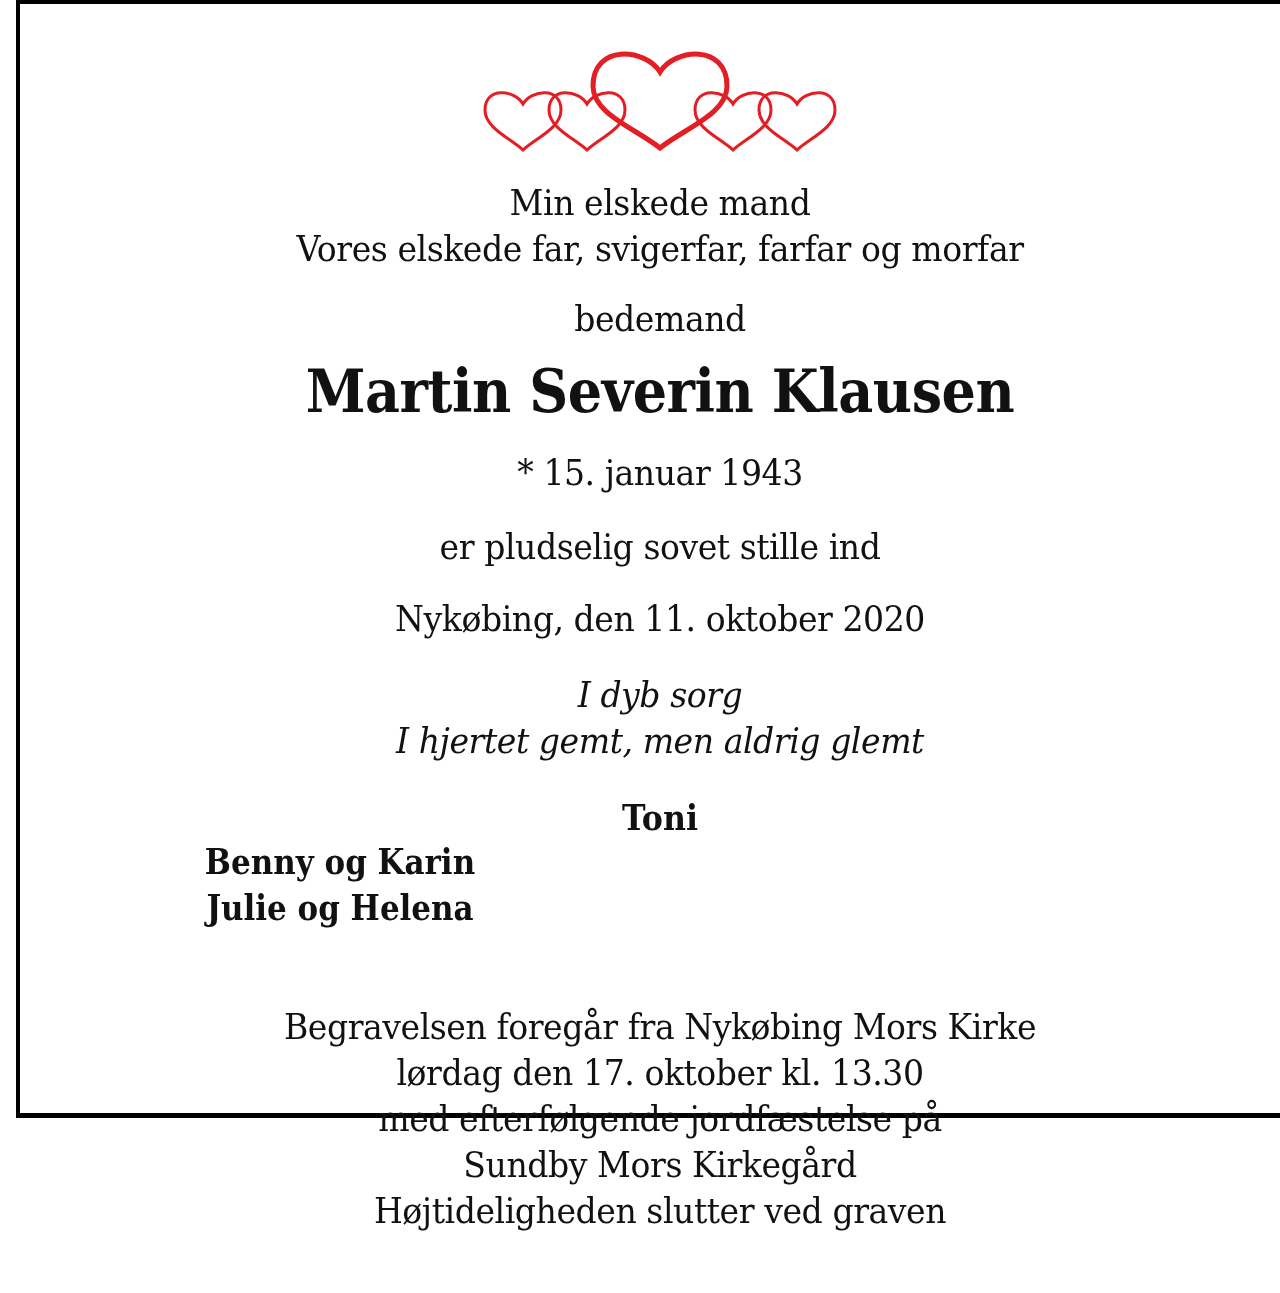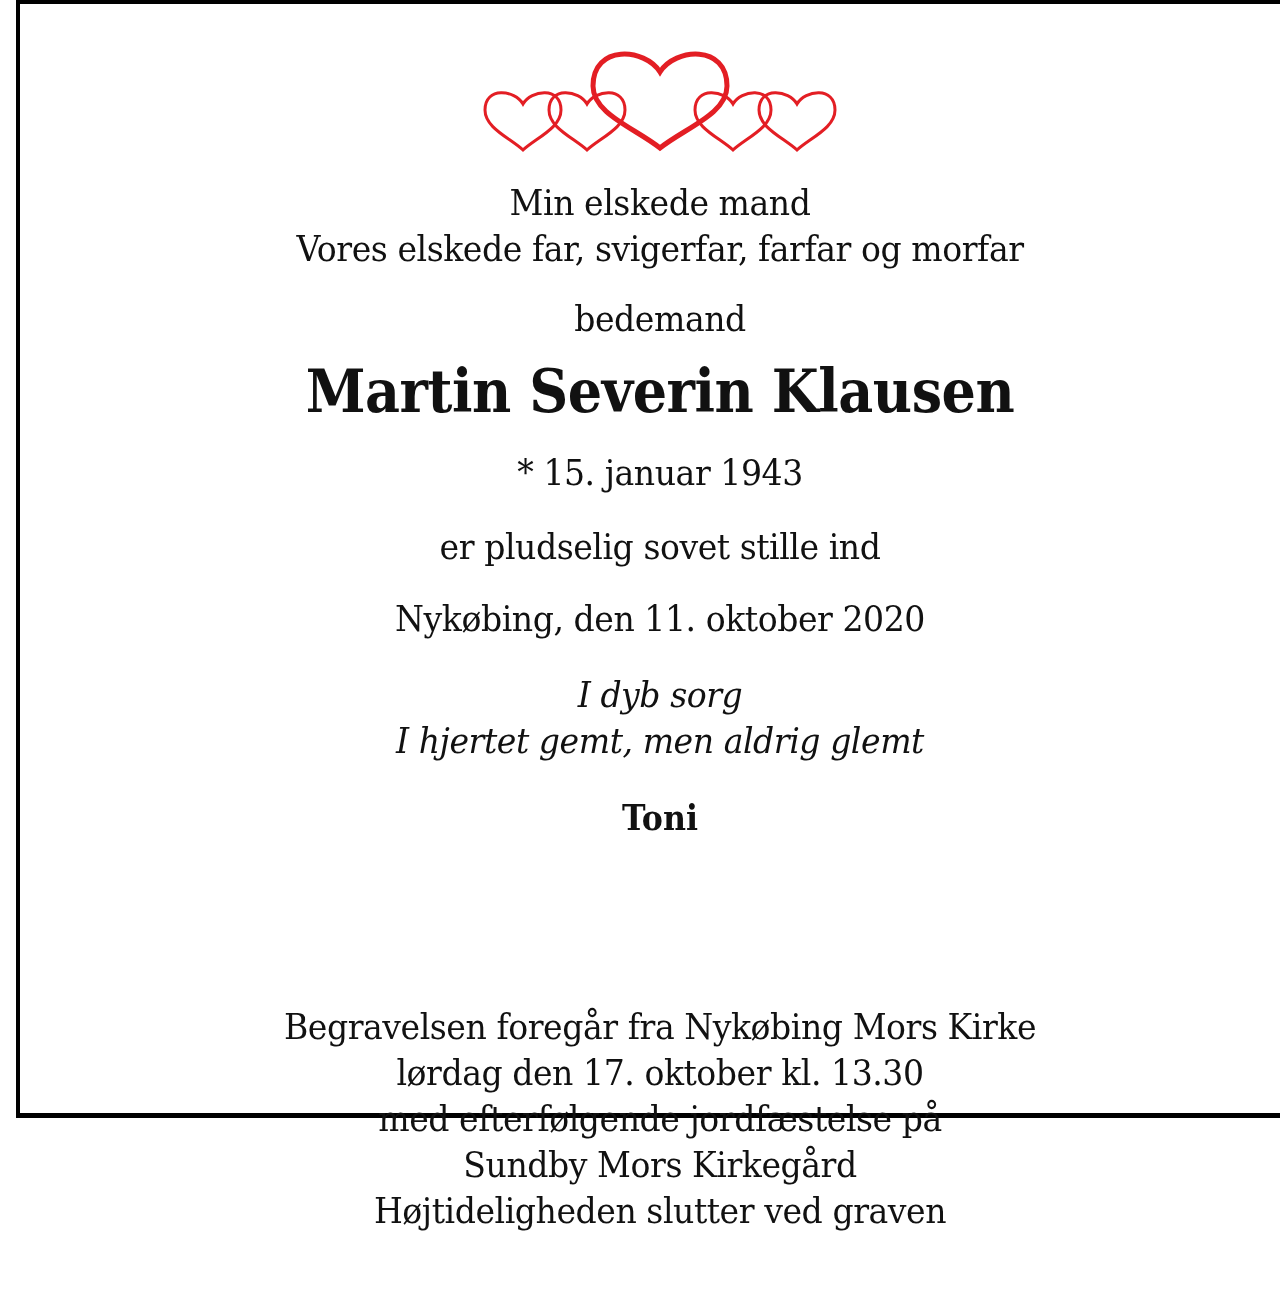--- a/index.html
+++ b/index.html
@@ -44,20 +44,24 @@
 
   <div class="t reg" style="top:594px;">Nykøbing, den 11. oktober 2020</div>
 
   <div class="t reg it" style="top:668px;">
     <span class="line">I dyb sorg</span>
     <span class="line">I hjertet gemt, men aldrig glemt</span>
   </div>
 
   <div class="t b" style="top:790px;">Toni</div>
 
+  <div class="col" style="left:140px; width:360px; top:834px;">
+    <span>Benny og Karin</span>
+    <span>Julie og Helena</span>
+  </div>
 
 
   <div class="t reg" style="top:1000px;">
     <span class="line">Begravelsen foregår fra Nykøbing Mors Kirke</span>
     <span class="line">lørdag den 17. oktober kl. 13.30</span>
     <span class="line">med efterfølgende jordfæstelse på</span>
     <span class="line">Sundby Mors Kirkegård</span>
     <span class="line">Højtideligheden slutter ved graven</span>
   </div>
 

